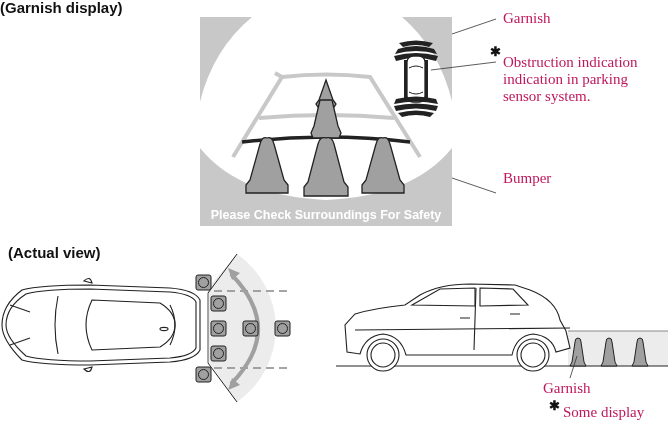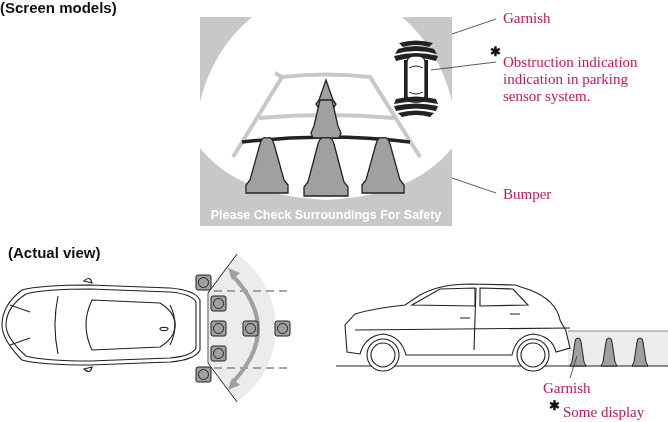--- a/index.html
+++ b/index.html
@@ -32,21 +32,21 @@
     .safety-text {
       font-family: "Liberation Sans", sans-serif;
       font-weight: bold;
       font-size: 12.5px;
       fill: #ffffff;
     }
   </style>
 </head>
 <body>
 
-<div class="heading" style="left:0px; top:-1px;">(Screen models)</div>
+<div class="heading" style="left:0px; top:-1px;">(Garnish display)</div>
 <div class="heading" style="left:8px; top:244px;">(Actual view)</div>
 
 <svg width="668" height="422" viewBox="0 0 668 422">
   <defs>
     <clipPath id="screenClip">
       <rect x="200" y="17" width="252" height="209"></rect>
     </clipPath>
   </defs>
 
   <g>
@@ -186,16 +186,16 @@
     <path d="M640,338 Q637,338 637,342 L634,362 L632,366 L648,366 L646,362 L643,342 Q643,338 640,338 Z"></path>
   </g>
   <line x1="577" y1="356" x2="570" y2="378" stroke="#333" stroke-width="0.8"></line>
 </svg>
 
 <div class="callout" style="left:503px; top:10px;">Garnish</div>
 <div class="star" style="left:490px; top:44px;">✱</div>
 <div class="callout" style="left:503px; top:54px;">Obstruction indication</div>
 <div class="callout" style="left:503px; top:71px;">indication in parking</div>
 <div class="callout" style="left:503px; top:88px;">sensor system.</div>
-<div class="callout" style="left:503px; top:186px;text-align:center;">Bumper</div>
+<div class="callout" style="left:503px; top:170px;text-align:center;">Bumper</div>
 <div class="callout" style="left:543px; top:380px;">Garnish</div>
 <div class="star" style="left:549px; top:398px;">✱</div>
 <div class="callout" style="left:563px; top:404px;">Some display</div>
 
 </body></html>

